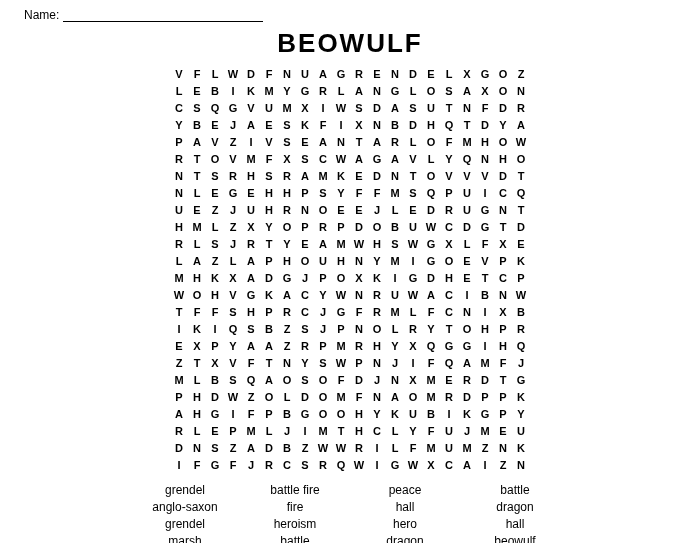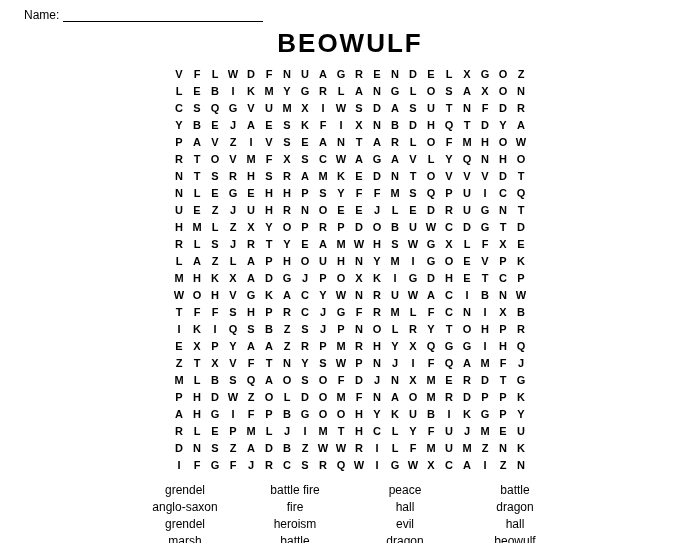--- a/index.html
+++ b/index.html
@@ -584,21 +584,21 @@
   </div>
   <div class="word-col">
     <span class="word-item">battle fire</span>
     <span class="word-item">fire</span>
     <span class="word-item">heroism</span>
     <span class="word-item">battle</span>
   </div>
   <div class="word-col">
     <span class="word-item">peace</span>
     <span class="word-item">hall</span>
-    <span class="word-item">evil</span>
+    <span class="word-item">hero</span>
     <span class="word-item">dragon</span>
   </div>
   <div class="word-col">
     <span class="word-item">battle</span>
     <span class="word-item">dragon</span>
     <span class="word-item">hall</span>
     <span class="word-item">beowulf</span>
   </div>
 </div>
 

